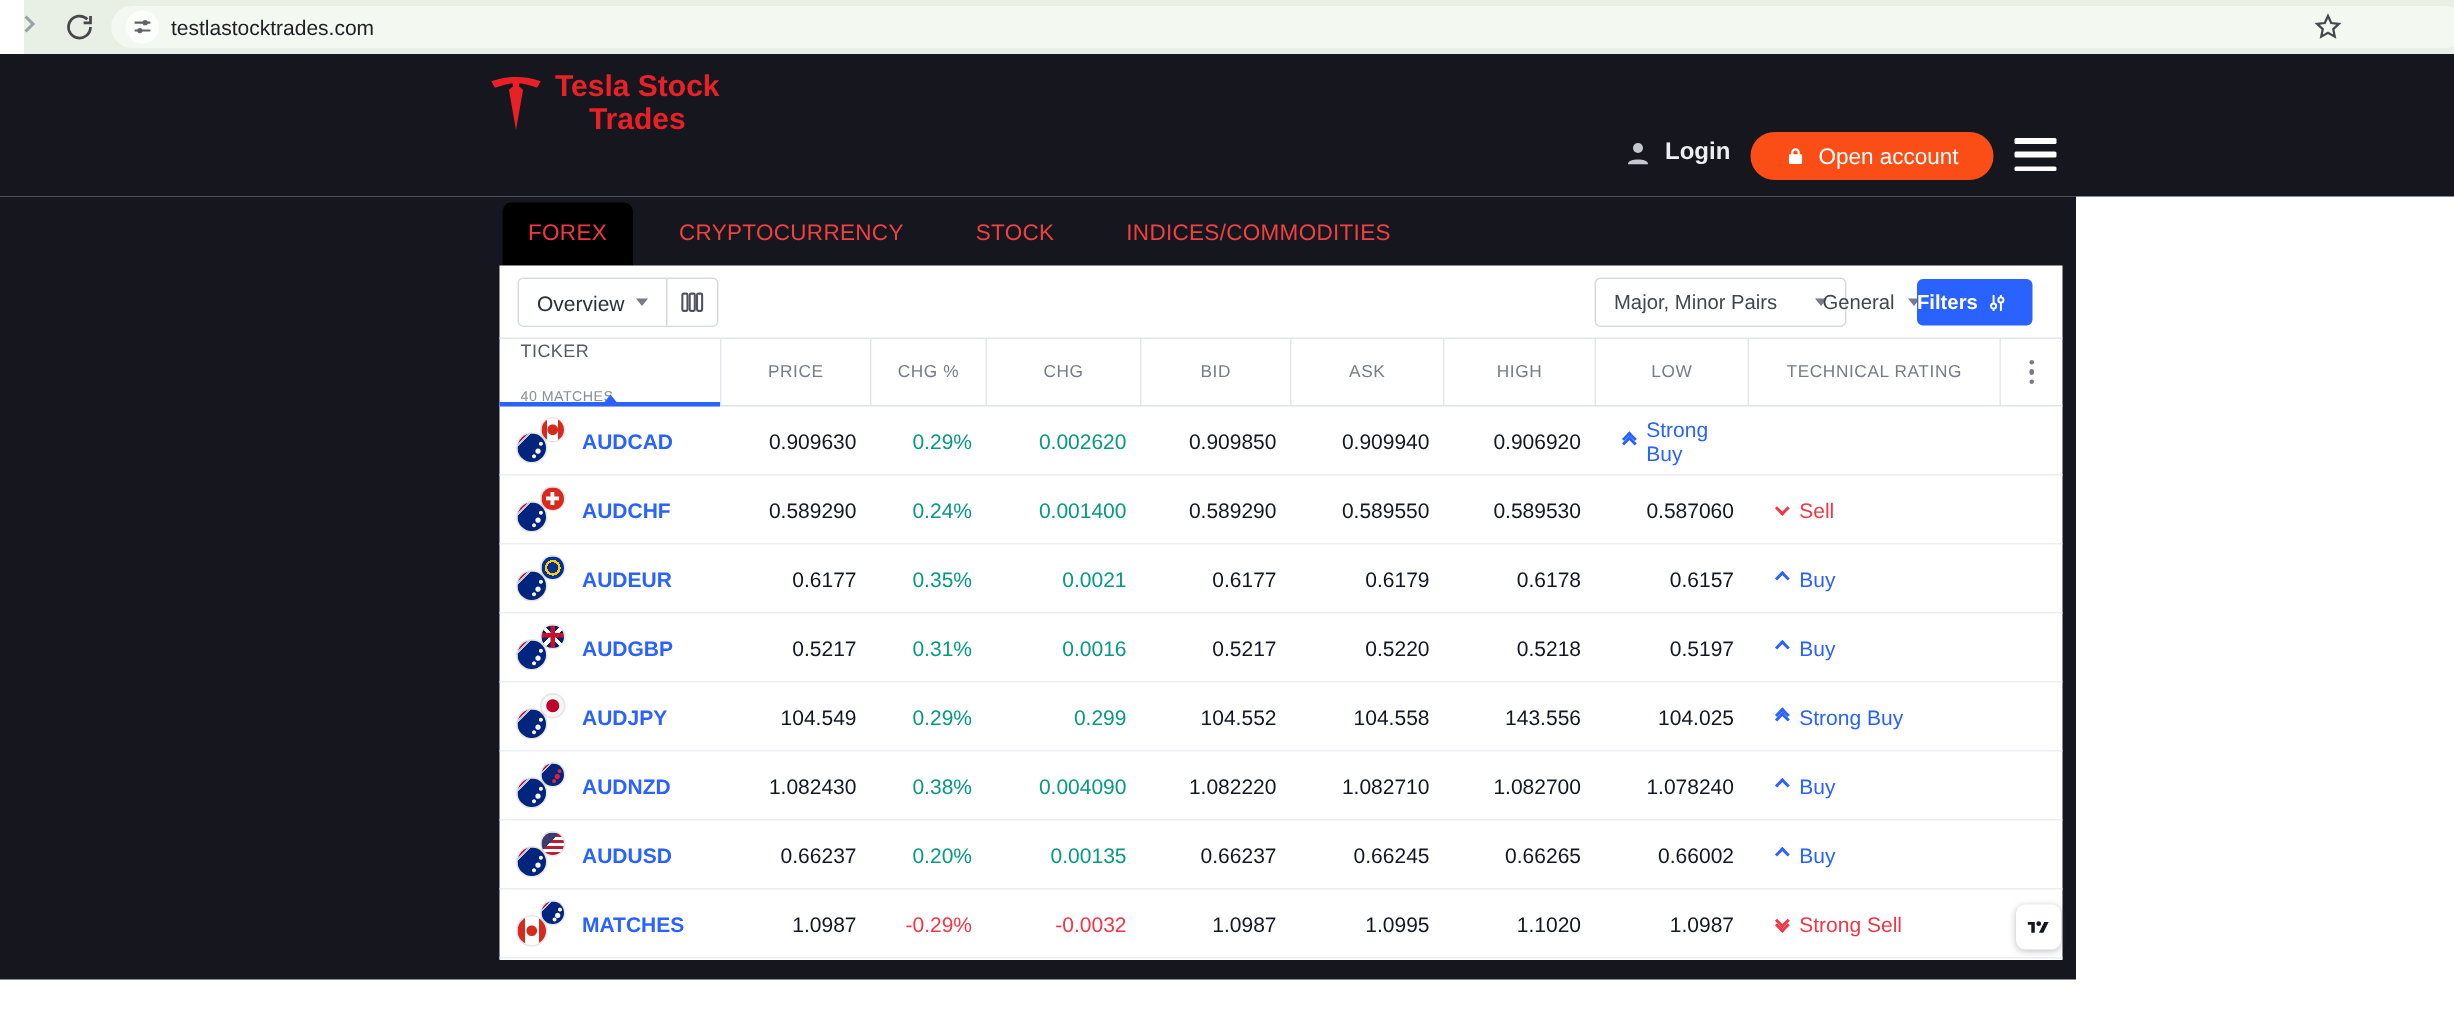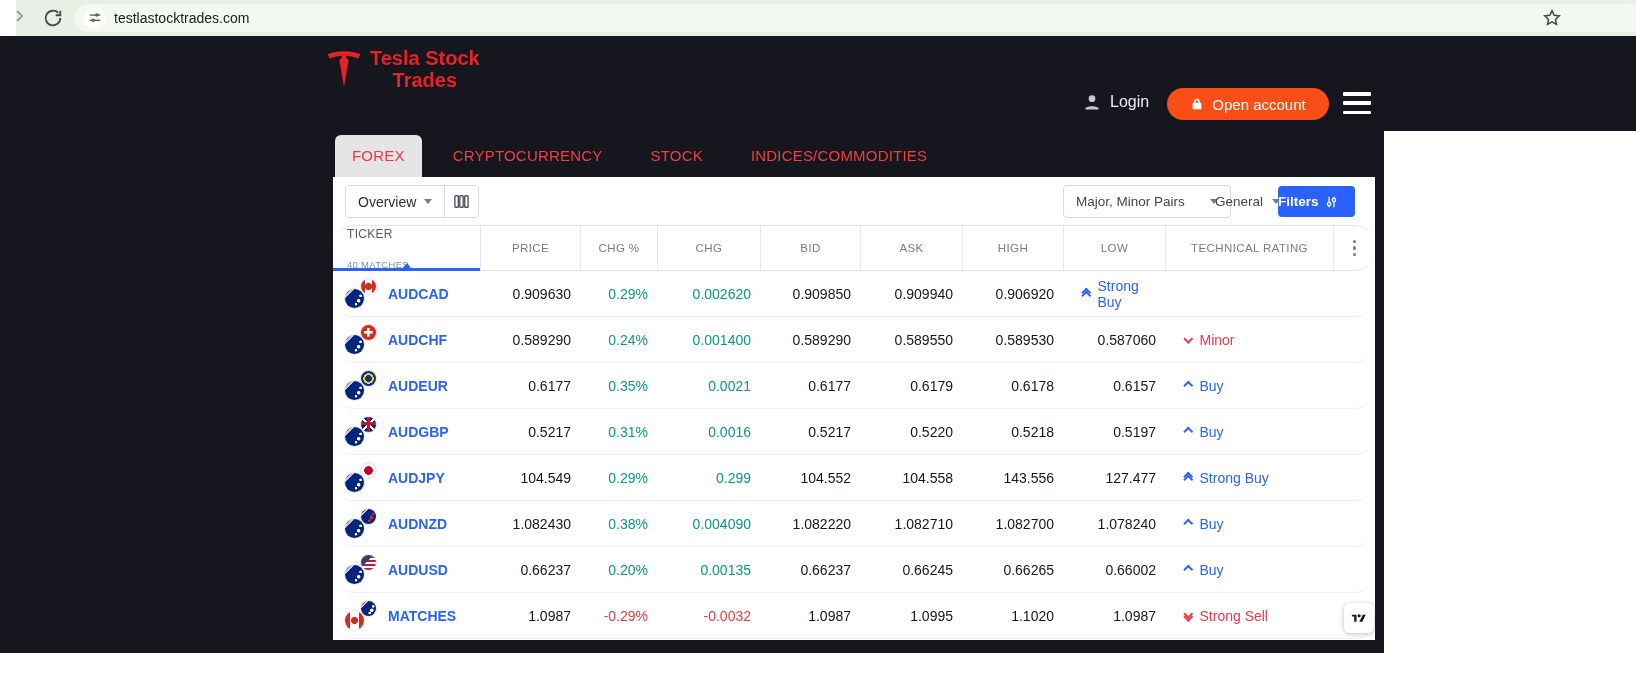--- a/index.html
+++ b/index.html
@@ -18,39 +18,39 @@
     display:flex; align-items:center; justify-content:center; margin-right:8px; }
   .url-text { font-size:14px; color:#202124; flex:1; }
   .bookmark { width:20px; height:20px; margin-right:72px; }
 
   
   .site-header { position:absolute; left:0; top:36px; width:1636px; height:95px; background:#16161e; }
   .logo { position:absolute; left:326px; top:10px; display:flex; align-items:center; cursor:pointer; }
   .logo-mark { width:36px; height:46px; margin-right:8px; }
   .logo-text { color:#e82127; font-weight:bold; font-size:20px; line-height:1.12; text-align:center; }
   .login { position:absolute; left:1082px; top:56px; display:flex; align-items:center; gap:8px;
-    color:#eceef2; font-size:16px; cursor:pointer; }
+    color:#eceef2; font-size:16px; cursor:pointer;font-weight:bold; }
   .login svg { width:20px; height:20px; }
   .open-account { position:absolute; left:1167px; top:52px; width:162px; height:32px;
     background:#fb4e17; border:none; border-radius:16px; color:#fff; font-size:15px;
     font-family:"Liberation Sans", sans-serif; display:flex; align-items:center;
     justify-content:center; gap:8px; cursor:pointer; }
   .open-account svg { width:14px; height:14px; }
   .burger { position:absolute; left:1343px; top:56px; width:28px; height:22px;
     display:flex; flex-direction:column; justify-content:space-between; cursor:pointer; }
   .burger span { display:block; height:3.5px; background:#fff; border-radius:1px; }
 
   
   .content-bg { position:absolute; left:0; top:131px; width:1384px; height:522px; background:#16161e; }
 
   
   .tab-bar { position:absolute; left:335px; top:135px; height:42px; display:flex; align-items:stretch; }
   .tab { color:#ef4141; font-size:15px; letter-spacing:.2px; padding:0 17px; line-height:42px;
     cursor:pointer; white-space:nowrap; margin-right:14px; }
-  .tab.active { background:#e5e5e5; color:#f23645; border-radius:6px 6px 0 0; margin-right:14px; }
+  .tab.active { background:#000000; color:#f23645; border-radius:6px 6px 0 0; margin-right:14px; }
 
   
   .card { position:absolute; left:333px; top:177px; width:1042px; height:463px; background:#fff; }
 
   .toolbar { position:relative; height:48px; }
   .seg { position:absolute; left:12px; top:8px; height:33px; display:flex;
     border:1px solid #d6d9e0; border-radius:4px; overflow:hidden; }
   .seg-btn { display:flex; align-items:center; gap:8px; padding:0 12px; font-size:14px;
     color:#2b2f38; background:#fff; cursor:pointer; }
   .seg-btn + .seg-btn { border-left:1px solid #d6d9e0; padding:0 8px; }
@@ -59,21 +59,21 @@
     border-radius:4px; display:flex; align-items:center; gap:25px; padding:0 12px;
     font-size:13.5px; color:#434651; background:#fff; cursor:pointer; }
   .general-dd { position:absolute; left:874px; top:8px; height:33px; display:flex; align-items:center;
     gap:9px; padding:0 8px; font-size:13.5px; color:#434651; cursor:pointer; }
   .filters-btn { position:absolute; left:945px; top:9px; width:77px; height:31px; background:#2962ff;
     border:none; border-radius:4px; color:#fff; font-weight:bold; font-size:13.5px;
     font-family:"Liberation Sans", sans-serif; display:flex; align-items:center;
     gap:6px; cursor:pointer; }
 
   
-  .grid-cols { display:grid; grid-template-columns:147px 100px 77px 103px 100px 102px 101px 102px 168px auto;border-radius:21px; }
+  .grid-cols { display:grid; grid-template-columns:147px 100px 77px 103px 100px 102px 101px 102px 168px auto; }
   .thead { height:46px; border-top:1px solid #e4e6ec; border-bottom:1px solid #e0e3eb; }
   .th { display:flex; align-items:center; justify-content:center; font-size:11.5px;
     color:#787b86; letter-spacing:.4px; border-left:1px solid #e6e8ee; cursor:pointer; }
   .th-ticker { position:relative; flex-direction:column; align-items:flex-start;
     justify-content:center; padding-left:14px; border-left:none; }
   .th-ticker .t1 { font-size:12px; color:#565a64; letter-spacing:.3px; }
   .th-ticker .t2 { font-size:9.5px; color:#8b8e99; letter-spacing:.3px; margin-top:18px; }
   .th-ticker::after { content:''; position:absolute; left:0; right:0; bottom:-1px; height:3px; background:#2962ff; }
   .th-ticker::before { content:''; position:absolute; left:50%; bottom:2px; margin-left:-4px;
     border:4px solid transparent; border-bottom:5px solid #2962ff; }
@@ -307,21 +307,21 @@
         <div class="td num chg">0.24%</div>
         <div class="td num chg">0.001400</div>
         <div class="td num">0.589290</div>
         <div class="td num">0.589550</div>
         <div class="td num">0.589530</div>
         <div class="td num">0.587060</div>
         <div class="td rating dir-down">
           <span class="chevs">
               <i class="chev c1"></i>
             </span>
-          <span>Minor</span>
+          <span>Sell</span>
         </div>
         <div class="td"></div>
       </div>
         <div class="tr grid-cols trend-up">
         <div class="td ticker-cell">
           <span class="flagpair">
             <i class="flag base flag-aud"></i>
             <i class="flag quote flag-eur"></i>
           </span>
           <a class="ticker">AUDEUR</a>
@@ -371,21 +371,21 @@
             <i class="flag quote flag-jpy"></i>
           </span>
           <a class="ticker">AUDJPY</a>
         </div>
         <div class="td num">104.549</div>
         <div class="td num chg">0.29%</div>
         <div class="td num chg">0.299</div>
         <div class="td num">104.552</div>
         <div class="td num">104.558</div>
         <div class="td num">143.556</div>
-        <div class="td num">127.477</div>
+        <div class="td num">104.025</div>
         <div class="td rating dir-strong-up">
           <span class="chevs">
               <i class="chev c1"></i>
               <i class="chev c2"></i>
             </span>
           <span>Strong Buy</span>
         </div>
         <div class="td"></div>
       </div>
         <div class="tr grid-cols trend-up">

